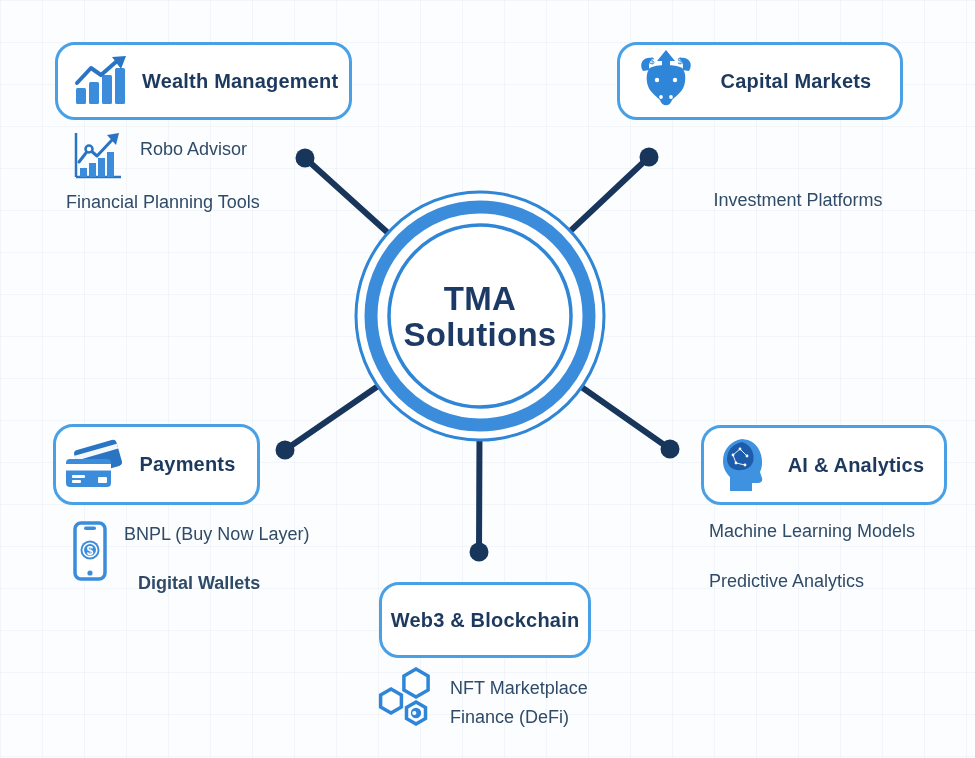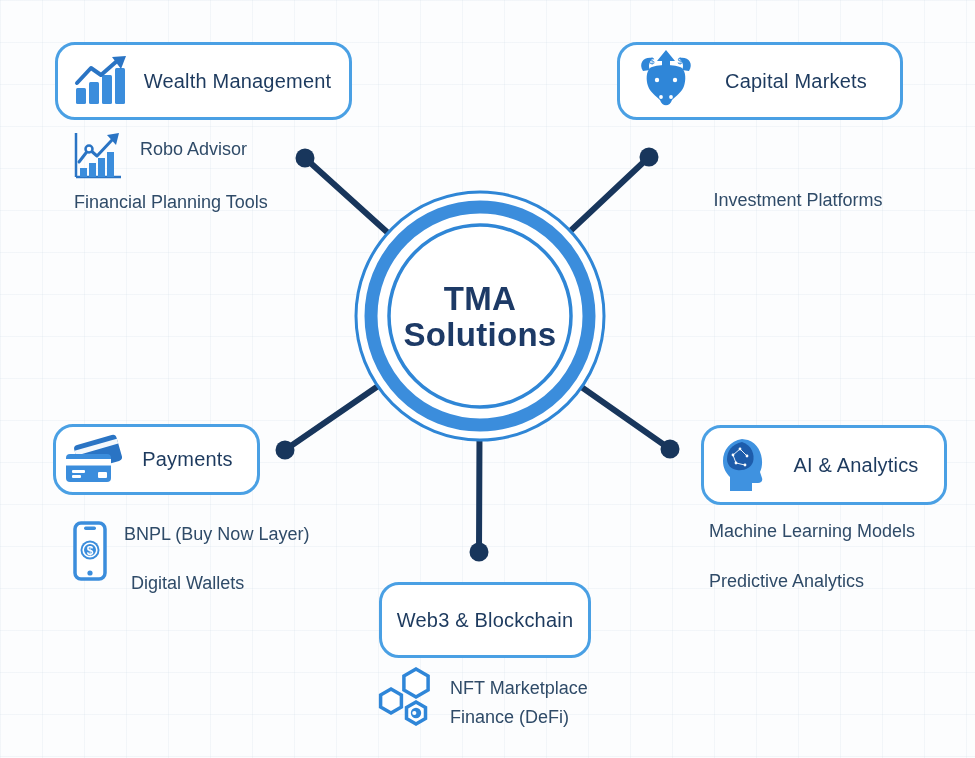--- a/index.html
+++ b/index.html
@@ -12,21 +12,21 @@
       linear-gradient(90deg, rgba(205,222,232,0.22) 1px, transparent 1px);
     background-size:42px 42px;
   }
   .layer{position:absolute;left:0;top:0;}
   .node-box{
     position:absolute;box-sizing:border-box;background:#ffffff;
     border:3px solid #4aa0e4;border-radius:20px;
     display:flex;align-items:center;padding:0 16px;gap:12px;z-index:3;
   }
   .node-title{
-    flex:1;text-align:center;font-weight:400;color:#1d3a5e;font-size:20px;
+    flex:1;text-align:center;font-weight:700;color:#1d3a5e;font-size:20px;
     letter-spacing:0.2px;white-space:nowrap;
   }
   .sub-label{
     position:absolute;color:#2f4b68;font-size:18px;font-weight:500;
     white-space:nowrap;z-index:3;
   }
   .sub-label.centered{text-align:center;}
   .hub-text{
     position:absolute;left:368px;top:281px;width:224px;z-index:4;
     text-align:center;color:#1d3a66;font-weight:700;font-size:33px;line-height:36px;
@@ -88,21 +88,21 @@
       <rect x="7" y="37" width="7" height="9" fill="#3b8ddc"></rect>
       <rect x="16" y="32" width="7" height="14" fill="#3b8ddc"></rect>
       <rect x="25" y="27" width="7" height="19" fill="#3b8ddc"></rect>
       <rect x="34" y="21" width="7" height="25" fill="#3b8ddc"></rect>
       <polyline points="6,31 16,18 24,25 39,9" fill="none" stroke="#2a74c4" stroke-width="3" stroke-linecap="round" stroke-linejoin="round"></polyline>
       <circle cx="16" cy="18" r="3.5" fill="#ffffff" stroke="#2a74c4" stroke-width="2.5"></circle>
       <polygon points="34,4 46,2 43,14" fill="#2a74c4"></polygon>
     </svg>
   </span>
   <span class="sub-label" style="left:140px;top:139px;">Robo Advisor</span>
-  <span class="sub-label" style="left:74px;top:192px;">Financial Planning Tools</span>
+  <span class="sub-label" style="left:66px;top:192px;">Financial Planning Tools</span>
 
   <div class="node-box" style="left:617px;top:42px;width:286px;height:78px;">
     <span class="icon-wrap">
       <svg width="60" height="64" viewBox="0 0 60 64">
         <polygon points="30,1 39,12 34,12 34,22 26,22 26,12 21,12" fill="#2f86d8"></polygon>
         <text x="16" y="15" font-size="9" font-family="Liberation Sans, sans-serif" fill="#2f86d8" text-anchor="middle">$</text>
         <text x="44" y="15" font-size="9" font-family="Liberation Sans, sans-serif" fill="#2f86d8" text-anchor="middle">$</text>
         <path d="M7,22 C2,14 8,7 17,9 C13,13 12,17 14,21 Z" fill="#2f86d8"></path>
         <path d="M53,22 C58,14 52,7 43,9 C47,13 48,17 46,21 Z" fill="#2f86d8"></path>
         <path d="M14,19 C20,15 40,15 46,19 C50,23 50,31 48,37 C46,43 40,47 36,51 C34,58 26,58 24,51 C20,47 14,43 12,37 C10,31 10,23 14,19 Z" fill="#2f86d8"></path>
@@ -110,21 +110,21 @@
         <circle cx="39" cy="31" r="2.2" fill="#ffffff"></circle>
         <circle cx="25" cy="48" r="1.9" fill="#ffffff"></circle>
         <circle cx="35" cy="48" r="1.9" fill="#ffffff"></circle>
       </svg>
     </span>
     <span class="node-title">Capital Markets</span>
   </div>
 
   <span class="sub-label centered" style="left:698px;top:190px;width:200px;">Investment Platforms</span>
 
-  <div class="node-box" style="left:53px;top:424px;width:207px;height:71px;padding-left:8px;">
+  <div class="node-box" style="left:53px;top:424px;width:207px;height:81px;padding-left:8px;">
     <span class="icon-wrap">
       <svg width="58" height="54" viewBox="0 0 58 54">
         <g transform="rotate(-16 32 20)">
           <rect x="12" y="7" width="44" height="27" rx="4" fill="#2a74c4"></rect>
           <rect x="12" y="12" width="44" height="5" fill="#ffffff" opacity="0.95"></rect>
         </g>
         <rect x="2" y="21" width="45" height="28" rx="4" fill="#3b8ddc"></rect>
         <rect x="2" y="26" width="45" height="6.5" fill="#ffffff"></rect>
         <rect x="8" y="37" width="13" height="3" rx="1" fill="#ffffff"></rect>
         <rect x="8" y="42" width="9" height="3" rx="1" fill="#ffffff"></rect>
@@ -138,21 +138,21 @@
     <svg width="34" height="60" viewBox="0 0 34 60">
       <rect x="2" y="2" width="30" height="56" rx="6" fill="#ffffff" stroke="#3b8ddc" stroke-width="3.5"></rect>
       <rect x="11" y="5.5" width="12" height="3.5" rx="1.7" fill="#3b8ddc"></rect>
       <circle cx="17" cy="29" r="9.5" fill="#3b8ddc"></circle>
       <circle cx="17" cy="29" r="6.8" fill="none" stroke="#ffffff" stroke-width="1.6"></circle>
       <text x="17" y="33.5" font-size="12" font-weight="bold" font-family="Liberation Sans, sans-serif" fill="#ffffff" text-anchor="middle">$</text>
       <circle cx="17" cy="52" r="2.6" fill="#3b8ddc"></circle>
     </svg>
   </span>
   <span class="sub-label" style="left:124px;top:524px;">BNPL (Buy Now Layer)</span>
-  <span class="sub-label" style="left:131px;top:573px;">Digital Wallets</span>
+  <span class="sub-label" style="left:138px;top:573px;font-weight:bold;">Digital Wallets</span>
 
   <div class="node-box" style="left:701px;top:425px;width:246px;height:80px;">
     <span class="icon-wrap">
       <svg width="52" height="56" viewBox="0 0 52 56">
         <path d="M22,2 C10,4 3,13 3,24 C3,31 6,36 10,40 L10,54 L32,54 L32,46 L38,46 C41,46 43,44 42,41 L40,35 C45,25 41,7 28,3 Z" fill="#3f92e0"></path>
         <path d="M22,5 C12,7 7,14 7,22 C7,28 11,32 17,33 C24,34 31,31 33,25 C35,18 32,8 22,5 Z" fill="#1d5cab"></path>
         <g fill="#ffffff">
           <circle cx="13" cy="18" r="1.4"></circle>
           <circle cx="20" cy="12" r="1.4"></circle>
           <circle cx="27" cy="19" r="1.4"></circle>

